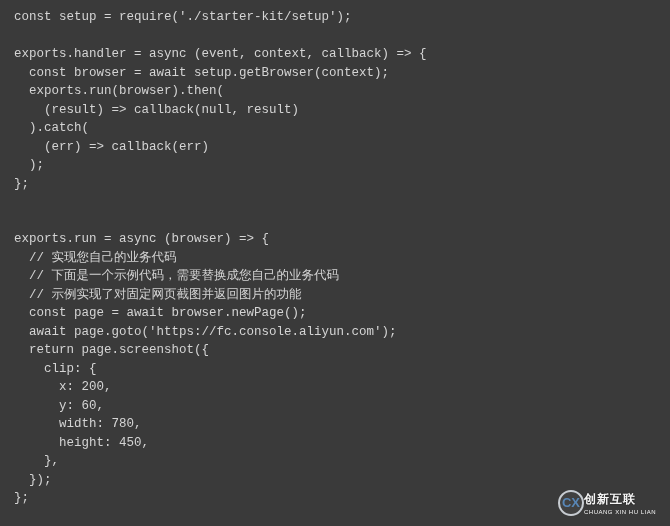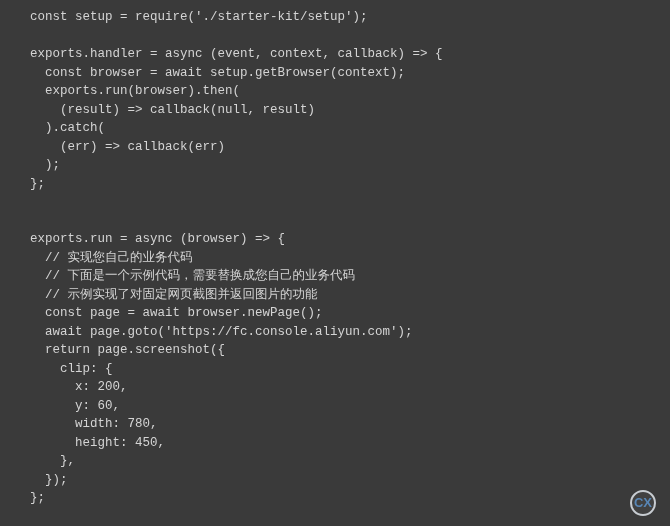--- a/index.html
+++ b/index.html
@@ -6,21 +6,21 @@
   html, body { width: 670px; height: 526px; overflow: hidden; }
   body {
     background: #3a3a3a;
     font-family: Consolas, Menlo, Monaco, "Courier New", monospace;
     font-size: 12.5px;
     line-height: 18.5px;
     color: #d4d4d4;
     position: relative;
   }
   .code-block {
-    padding: 8px 30px;
+    padding: 8px 14px;
     white-space: pre;
   }
   .watermark {
     position: absolute;
     bottom: 10px;
     right: 14px;
     display: flex;
     align-items: center;
     gap: 0;
     opacity: 0.95;
@@ -81,13 +81,17 @@
       x: 200,
       y: 60,
       width: 780,
       height: 450,
     },
   });
 };</div>
 
 <div class="watermark">
   <div class="wm-icon">CX</div>
+  <div>
+    <div class="wm-text">创新互联</div>
+    <span class="wm-sub">CHUANG XIN HU LIAN</span>
+  </div>
 </div>
 
 </body></html>

